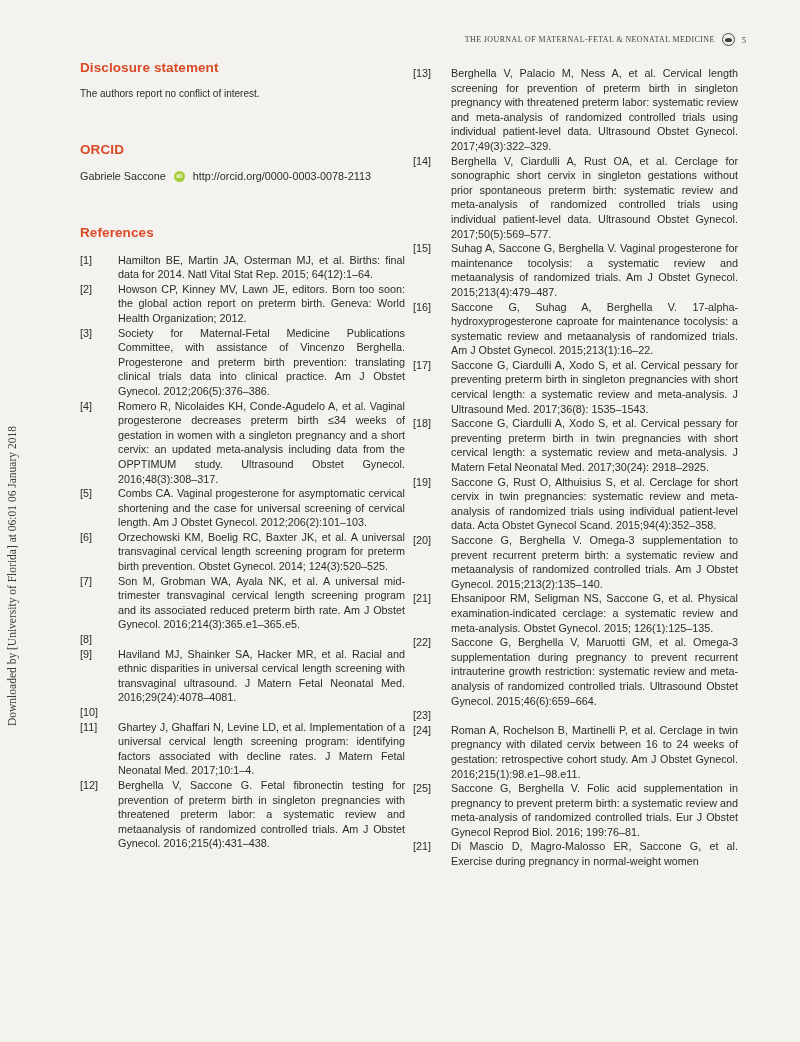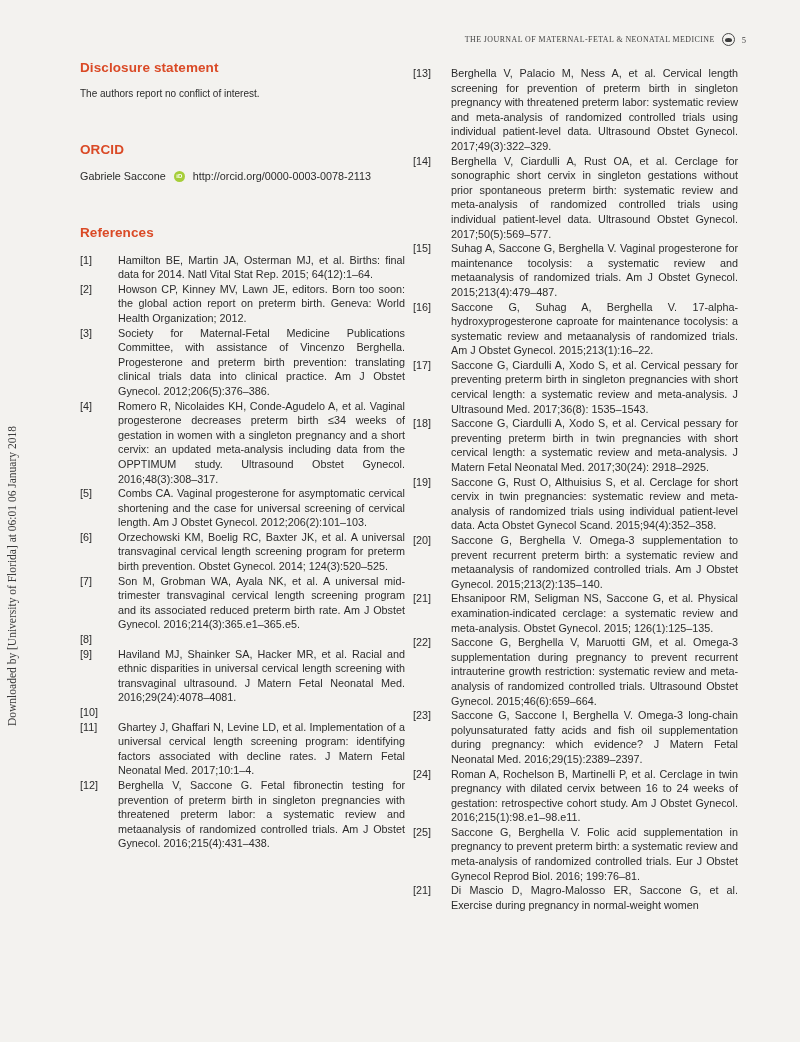--- a/index.html
+++ b/index.html
@@ -255,21 +255,20 @@
         <span class="ref-text">Ehsanipoor RM, Seligman NS, Saccone G, et al. Physical examination-indicated cerclage: a systematic review and meta-analysis. Obstet Gynecol. 2015; 126(1):125–135.</span>
       </div>
 
       <div class="ref">
         <span class="ref-num">[22]</span>
         <span class="ref-text">Saccone G, Berghella V, Maruotti GM, et al. Omega-3 supplementation during pregnancy to prevent recurrent intrauterine growth restriction: systematic review and meta-analysis of randomized controlled trials. Ultrasound Obstet Gynecol. 2015;46(6):659–664.</span>
       </div>
 
       <div class="ref">
         <span class="ref-num">[23]</span>
-        <span class="ref-text">Saccone G, Saccone I, Berghella V. Omega-3 long-chain polyunsaturated fatty acids and fish oil supplementation during pregnancy: which evidence? J Matern Fetal Neonatal Med. 2016;29(15):2389–2397.</span>
       </div>
 
       <div class="ref">
         <span class="ref-num">[24]</span>
         <span class="ref-text">Roman A, Rochelson B, Martinelli P, et al. Cerclage in twin pregnancy with dilated cervix between 16 to 24 weeks of gestation: retrospective cohort study. Am J Obstet Gynecol. 2016;215(1):98.e1–98.e11.</span>
       </div>
 
       <div class="ref">
         <span class="ref-num">[25]</span>
         <span class="ref-text">Saccone G, Berghella V. Folic acid supplementation in pregnancy to prevent preterm birth: a systematic review and meta-analysis of randomized controlled trials. Eur J Obstet Gynecol Reprod Biol. 2016; 199:76–81.</span>

